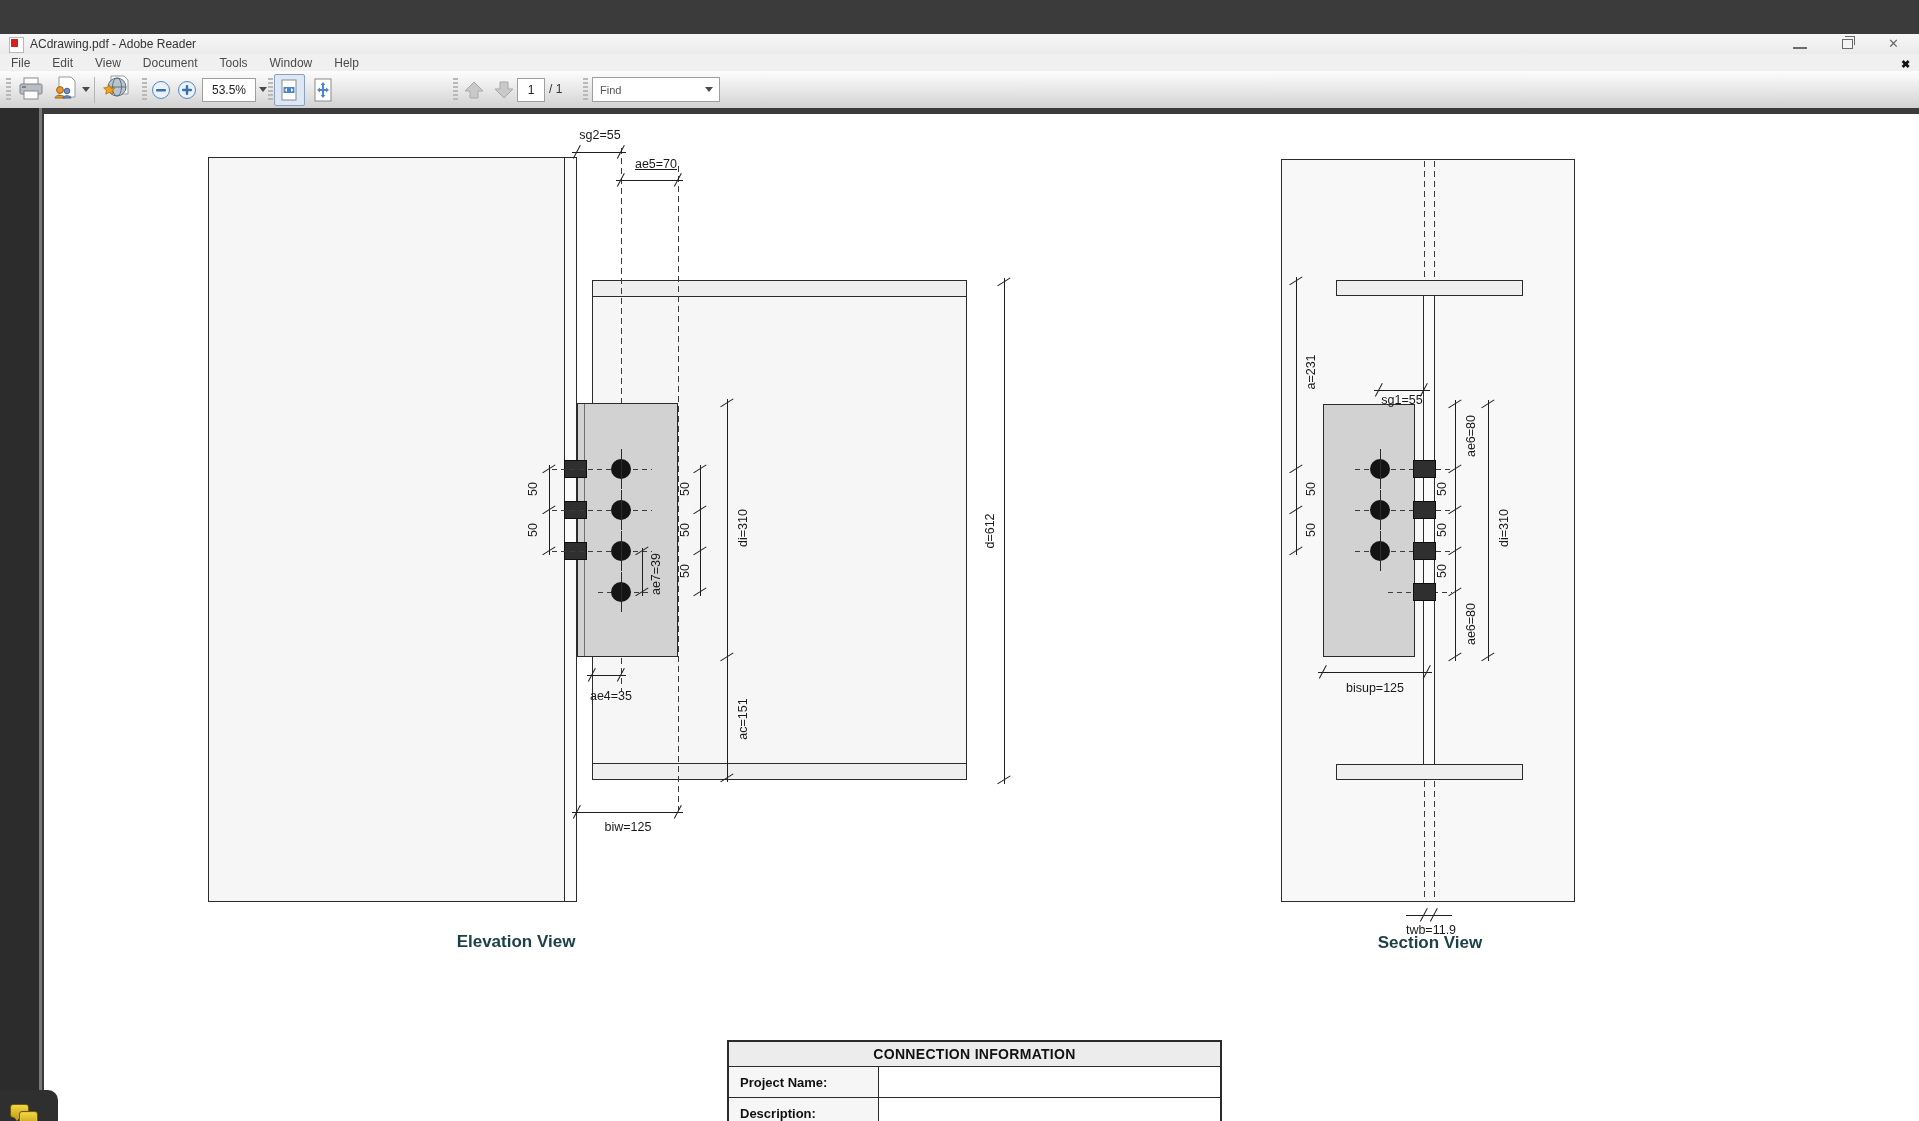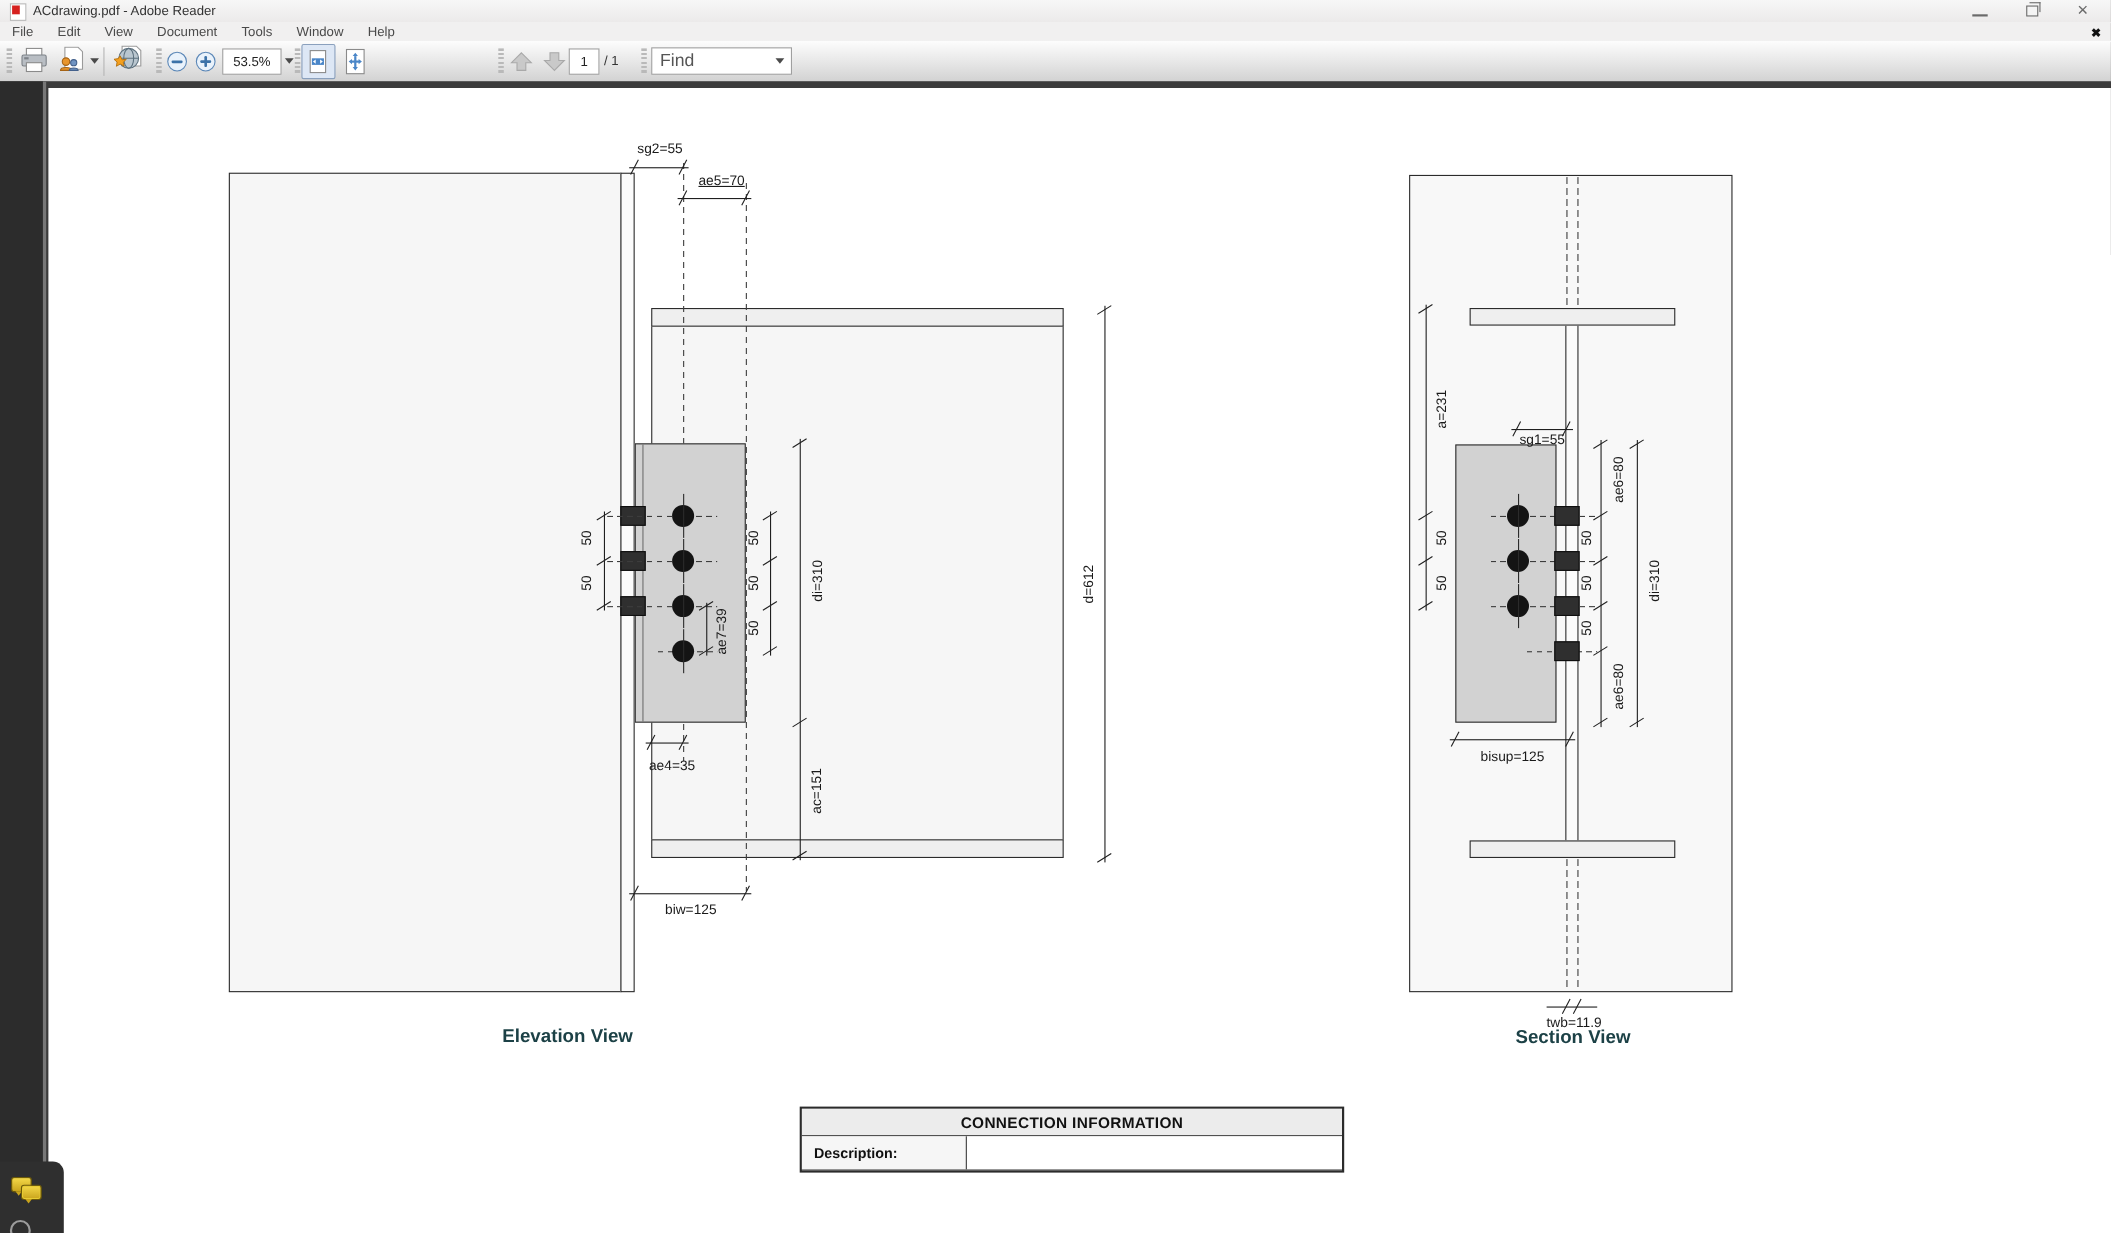--- a/index.html
+++ b/index.html
@@ -1,18 +1,18 @@
 <!DOCTYPE html>
 <html><head>
 <meta charset="utf-8">
 <style>
   html,body{margin:0;padding:0;background:#888;}
   #stage{position:relative;width:1919px;height:1121px;overflow:hidden;
          font-family:"Liberation Sans",sans-serif;background:#3b3b3b;}
-  .abs{position:absolute;}
+  .abs{position:absolute;margin-top:34px;}
 
   
   .titlebar{left:0;top:0;width:1919px;height:20px;background:linear-gradient(#f7f7f7,#eceaea);
             border-bottom:1px solid #d7d7d7;}
   .titletext{left:30px;top:3px;font-size:12px;color:#333;}
   .pdficon{left:9px;top:3px;width:13px;height:14px;background:#fff;border:1px solid #b9b9b9;}
   .pdficon:before{content:"";position:absolute;left:1px;top:1px;width:7px;height:8px;background:#d6211f;}
   .minglyph{left:1793px;top:13px;width:14px;height:2px;background:#6a6a6a;}
   .restoreglyph{left:1842px;top:5px;width:9px;height:8px;border:1.5px solid #6a6a6a;background:#f4f4f4;}
   .restoreglyph:before{content:"";position:absolute;left:2px;top:-4px;width:9px;height:8px;border:1.5px solid #6a6a6a;border-bottom:none;border-left:none;}
@@ -31,21 +31,21 @@
   .tbtn{display:flex;align-items:center;justify-content:center;}
   .zoombox{left:202px;top:44px;width:52px;height:22px;background:#fff;border:1px solid #9f9f9f;
            font-size:12px;color:#222;display:flex;align-items:center;justify-content:center;}
   .ddarrow{width:0;height:0;border-left:4px solid transparent;border-right:4px solid transparent;
            border-top:5px solid #4a4a4a;}
   .pagebox{left:517px;top:44px;width:26px;height:22px;background:#fff;border:1px solid #9f9f9f;
            font-size:12px;color:#222;display:flex;align-items:center;justify-content:center;}
   .pagetotal{left:549px;top:48px;font-size:12px;color:#333;}
   .findbox{left:592px;top:43px;width:126px;height:23px;background:#fff;border:1px solid #9f9f9f;
            display:flex;align-items:center;}
-  .findbox span{font-size:16px;color:#555;padding-left:7px;flex:1;}
+  .findbox span{font-size:11px;color:#555;padding-left:7px;flex:1;}
   .fitbtn-on{left:274px;top:40px;width:29px;height:30px;border:1px solid #8aa0bd;background:#dde7f5;border-radius:2px;}
 
   
   .docarea{left:0;top:74px;width:1919px;height:1047px;background:#3b3b3b;}
   .sidestrip{left:0;top:74px;width:39px;height:1047px;background:#2c2c2c;border-right:3px solid #777;}
   .page{left:44px;top:80px;width:1875px;height:1041px;background:#ffffff;}
   .hudpanel{left:0px;top:1056px;width:58px;height:70px;background:#2f2f2f;border-top-right-radius:10px;}
 
   .bubble{width:17px;height:12px;border-radius:3px;background:linear-gradient(#f4d848,#c9a41c);
           border:1px solid #6d5a08;}
@@ -389,20 +389,24 @@
   <div class="dline" style="left:1406px;top:915px;width:46px;height:1.2px;"></div>
   <div class="tick tH" style="left:1424px;top:915px;"></div>
   <div class="tick tH" style="left:1434px;top:915px;"></div>
   <div class="hlabel" style="left:1431px;top:930px;">twb=11.9</div>
 
   <div class="viewtitle" style="left:1430px;top:933px;">Section View</div>
 
   <div class="abs itable">
     <div class="hd">CONNECTION INFORMATION</div>
     <div class="row">
+      <div class="lc">Project Name:</div>
+      <div class="vc"></div>
+    </div>
+    <div class="row">
       <div class="lc">Description:</div>
       <div class="vc"></div>
     </div>
   </div>
 
   <div class="abs hudpanel"></div>
   <div class="abs bubble" style="left:10px;top:1070px;"></div>
   <div class="abs bubble" style="left:19px;top:1077px;box-shadow:inset 0 0 0 1px #e7cb33;"></div>
   <div class="abs maglens"></div>
 

